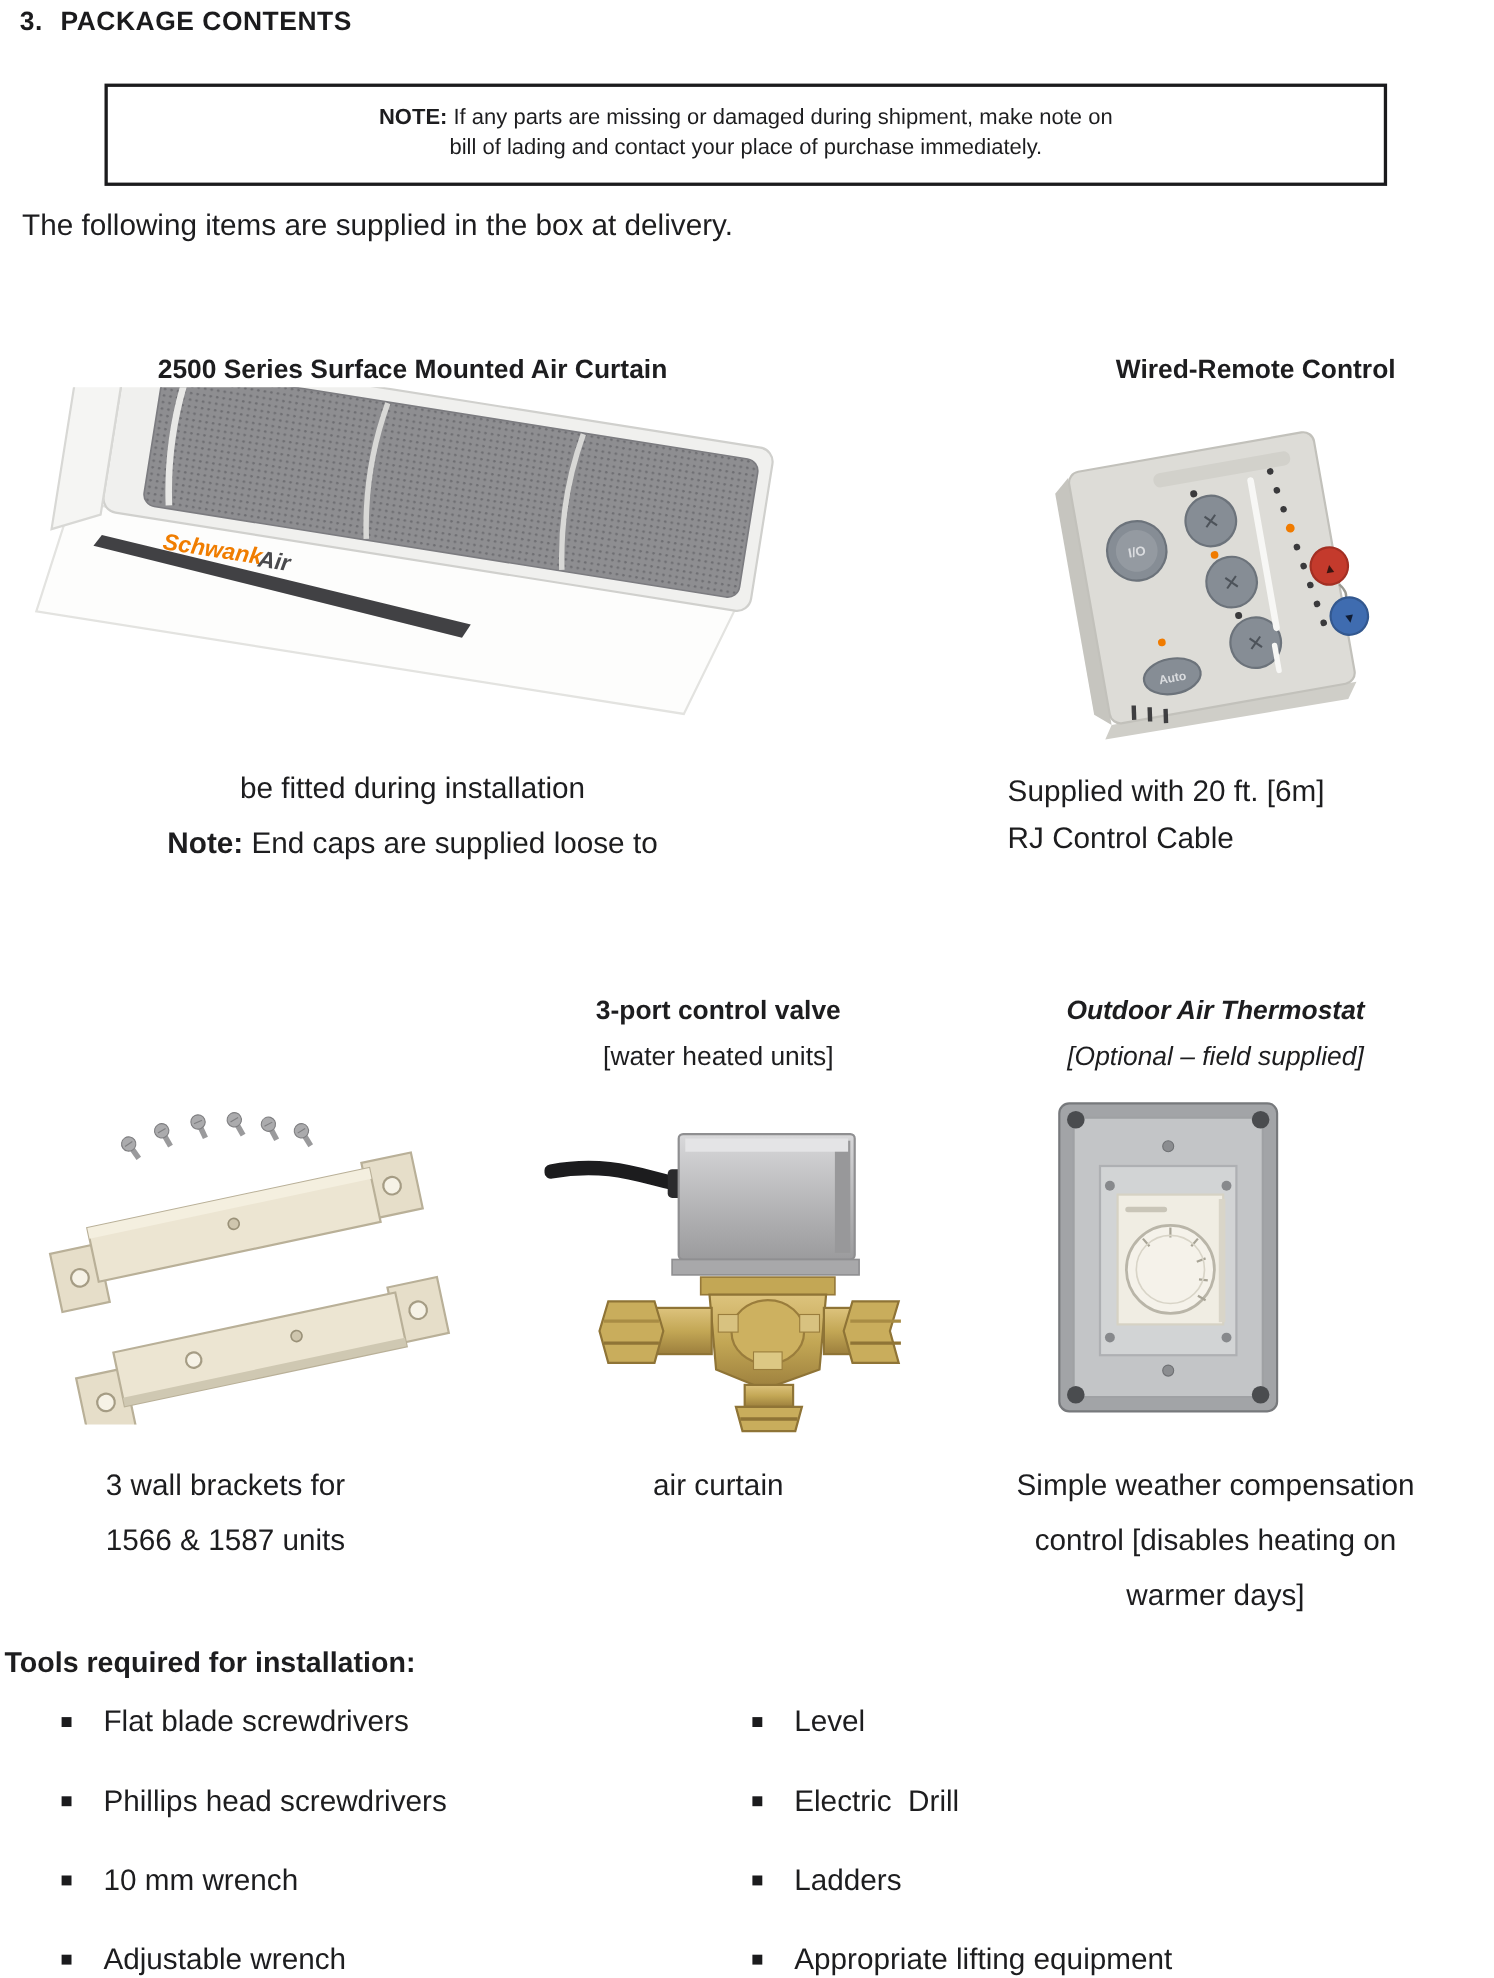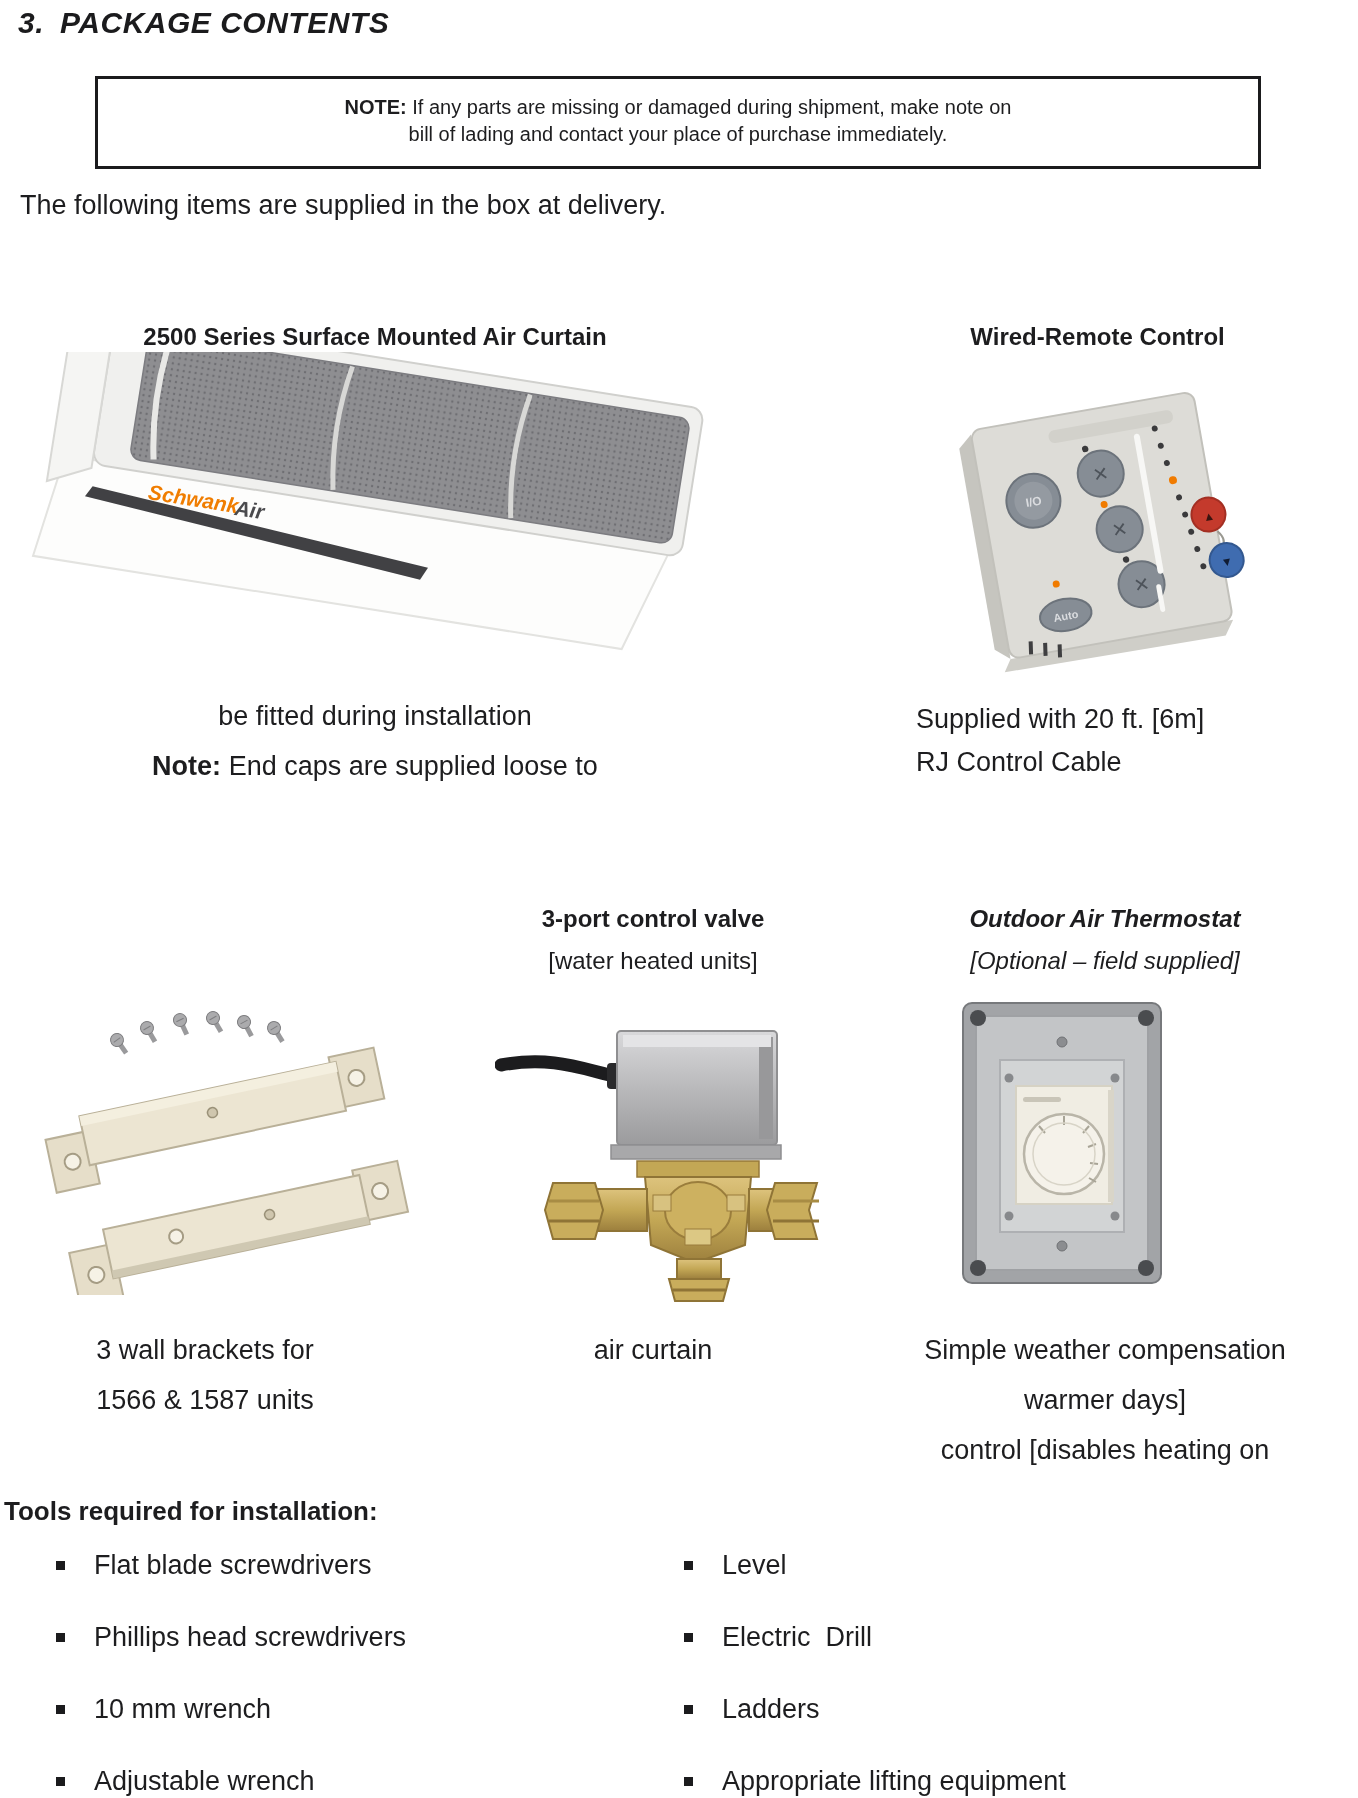--- a/index.html
+++ b/index.html
@@ -2,34 +2,34 @@
 <html><head>
 <meta charset="utf-8">
 <style>
   * { margin:0; padding:0; box-sizing:border-box; }
   html,body { background:#ffffff; }
   body { font-family:"Liberation Sans","DejaVu Sans",sans-serif; color:#1d1d1f; }
   .page { position:relative; width:1358px; height:1798px; background:#ffffff; overflow:hidden; }
 
   .abs { position:absolute; }
 
-  .doc-title { left:18px; top:6px; font-size:30px; font-weight:bold; letter-spacing:.5px; color:#1b1b1d;font-style:italic; }
+  .doc-title { left:18px; top:6px; font-size:24px; font-weight:bold; letter-spacing:.5px; color:#1b1b1d; }
   .doc-title .num { margin-right:16px; }
 
   .note-box { left:95px; top:76px; width:1166px; border:3px solid #1b1b1d;
               text-align:center; padding:15px 30px 18px; font-size:20px; line-height:1.34; }
   .note-box b { font-weight:bold; }
 
   .intro { left:20px; top:190px; font-size:27px; }
 
   .col-heading { font-weight:bold; font-size:24px; text-align:center; line-height:1.75; }
   .col-heading .sub { font-weight:normal; display:block; }
 
   .h-air     { left:30px;  top:316px; width:690px; }
-  .h-remote  { left:900px; top:316px; width:395px; }
+  .h-remote  { left:944px; top:316px; width:395px; }
 
   .h-brackets { left:20px;  top:898px; width:370px; }
   .h-valve    { left:478px; top:898px; width:350px; }
   .h-thermo   { left:900px; top:898px; width:410px;font-style:italic; }
 
   .fig { line-height:0; }
   .fig-air     { left:30px;  top:352px; }
   .fig-remote  { left:948px; top:378px; }
   .fig-brackets{ left:25px;  top:1000px; }
   .fig-valve   { left:495px; top:995px; }
@@ -310,22 +310,22 @@
 
   <div class="abs caption cap-brackets">
     <div>3 wall brackets for</div>
     <div>1566 &amp; 1587 units</div>
   </div>
   <div class="abs caption cap-valve">
     <div>air curtain</div>
   </div>
   <div class="abs caption cap-thermo">
     <div>Simple weather compensation</div>
+    <div>control [disables heating on</div>
     <div>warmer days]</div>
-    <div>control [disables heating on</div>
   </div>
 
   <div class="abs tools-heading">Tools required for installation:</div>
   <ul class="abs tools tools-left">
     <li>Flat blade screwdrivers</li>
     <li>Phillips head screwdrivers</li>
     <li>10 mm wrench</li>
     <li>Adjustable wrench</li>
   </ul>
   <ul class="abs tools tools-right">

